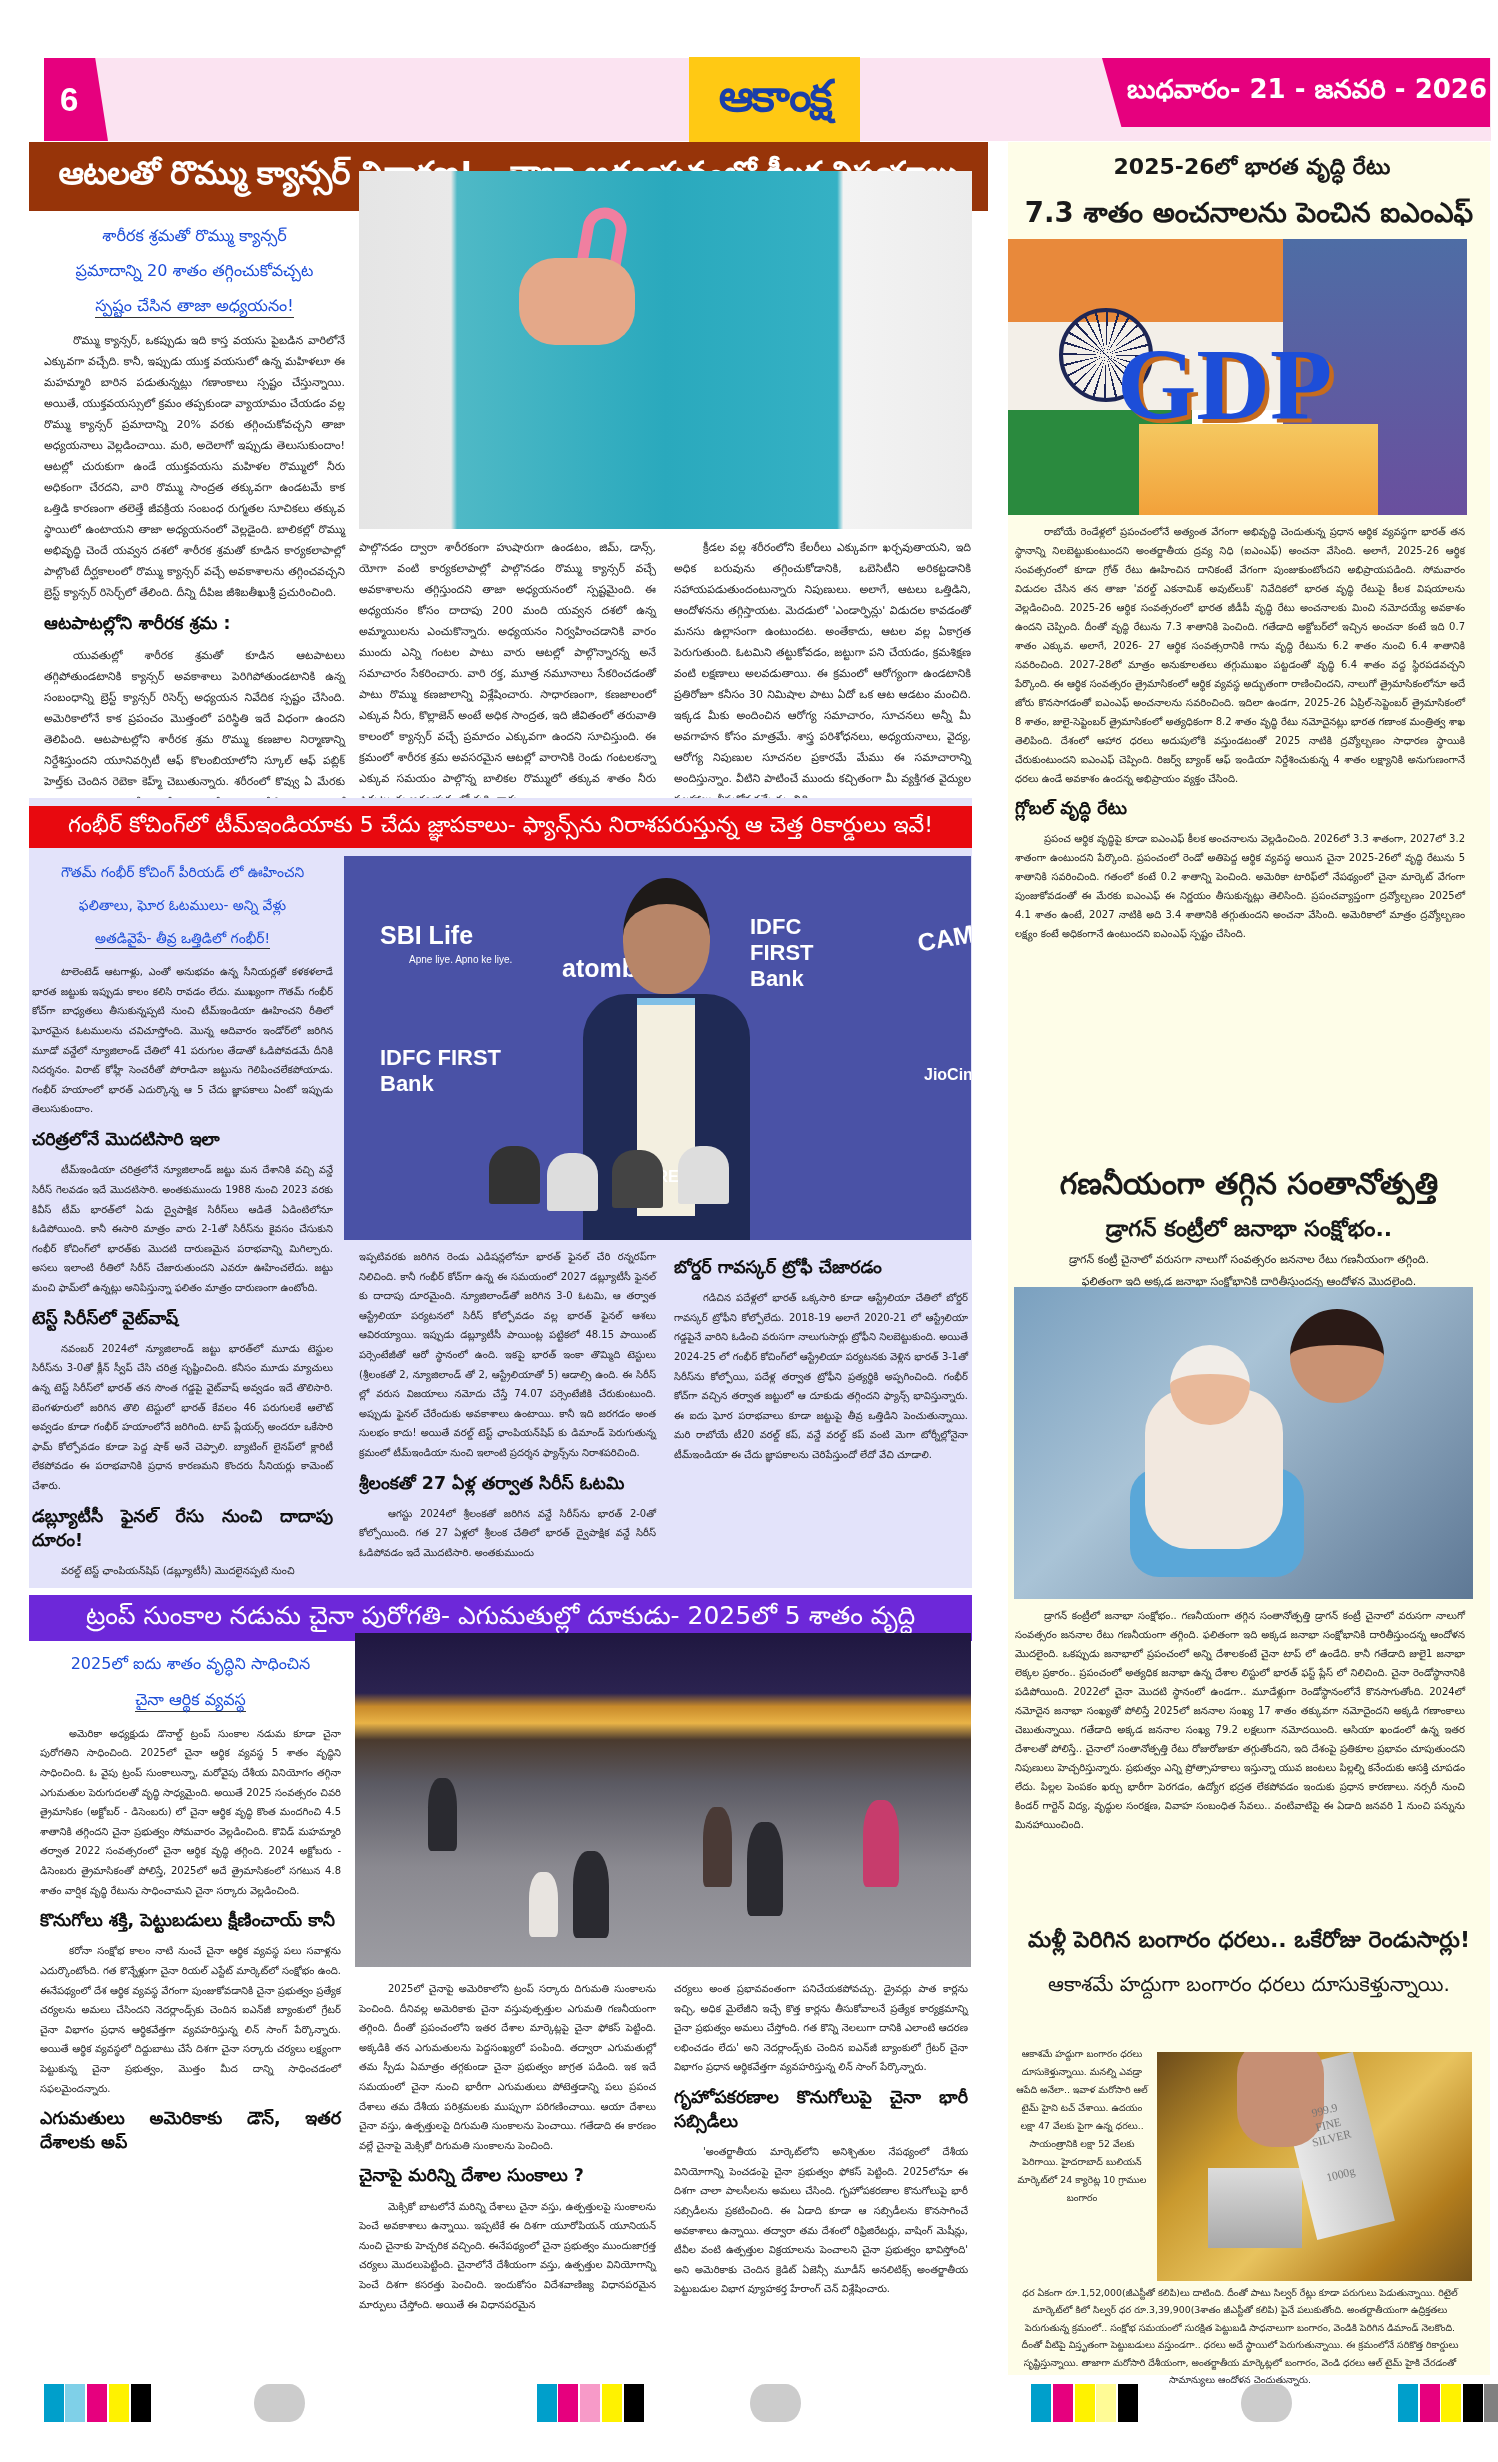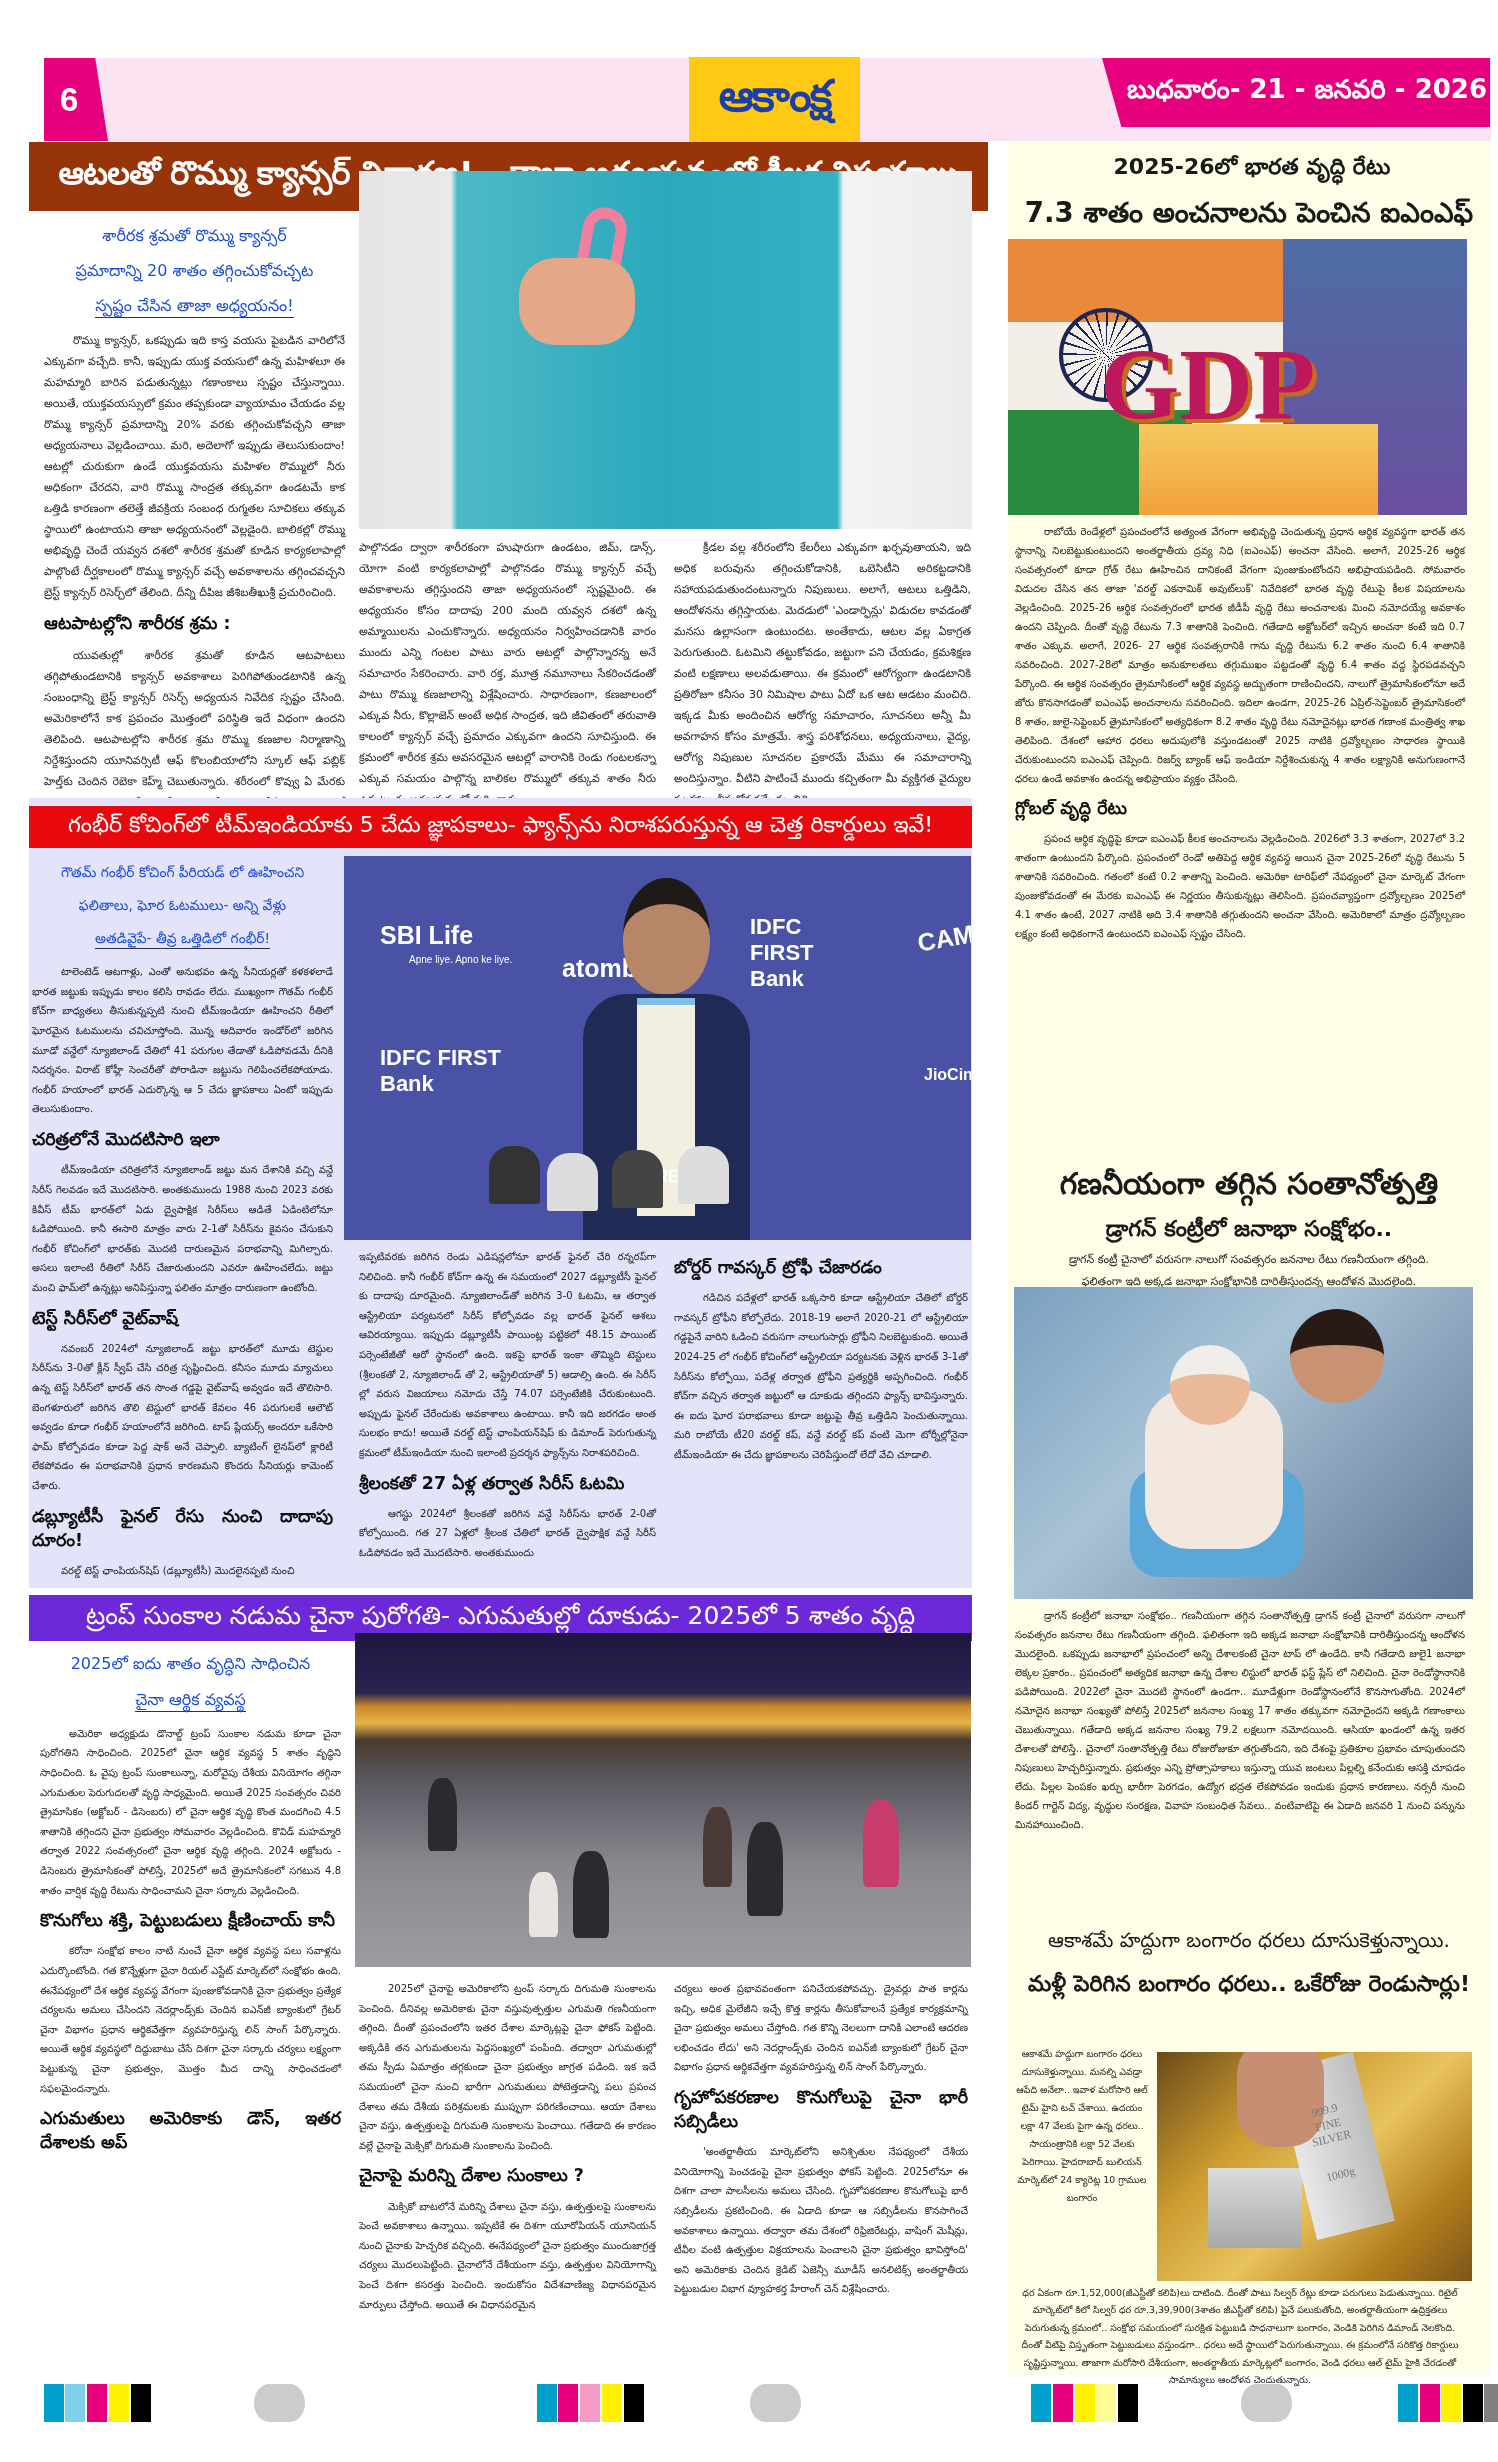--- a/index.html
+++ b/index.html
@@ -43,21 +43,21 @@
   .ribbon { position:absolute; left: 218px; top: 36px; width: 44px; height: 109px; border: 11.6px solid #f07fa0; border-radius: 22px 22px 2.9px 2.9px; transform: rotate(10deg); }
   .hand { position:absolute; left: 160px; top: 87px; width: 116px; height: 87px; background:#e4a889; border-radius: 36px; }
 
   .img-gdp { left: 1008px; top: 239px; width: 459px; height: 276px; background: #fff; }
   .flag-o { position:absolute; left:0; top:0; width:65%; height:30%; background:#e8893b; }
   .flag-w { position:absolute; left:0; top:30%; width:65%; height:32%; background:#f3efe8; }
   .flag-g { position:absolute; left:0; top:62%; width:40%; height:38%; background:#2a8a3e; }
   .city { position:absolute; right:0; top:0; width:40%; height:100%; background: linear-gradient(180deg,#4e6da5,#6a4f9e); }
   .chakra { position:absolute; left:51px; top:69px; width:94px; height:94px; border-radius:50%; border:4.4px solid #1d2655;
     background: repeating-conic-gradient(#1d2655 0 3deg, transparent 3deg 15deg); }
-  .gdp-text { position:absolute; left:92px; top:87px; font: bold 102px "Liberation Serif", serif; color:#be185d; text-shadow: 4.4px 4.4px 0 #c56b1f; }
+  .gdp-text { position:absolute; left:109px; top:87px; font: bold 102px "Liberation Serif", serif; color:#1d4ed8; text-shadow: 4.4px 4.4px 0 #c56b1f; }
   .pedestal { position:absolute; left:131px; top:185px; width:239px; height:91px; background: linear-gradient(180deg,#f5c860,#f2a13a); }
 
   .img-gambhir { left: 344px; top: 856px; width: 627px; height: 384px; background: #4a52a6; }
   .sponsor { position:absolute; color:#fff; font: bold 25px "Liberation Sans", sans-serif; }
   .person { position:absolute; left: 239px; top: 22px; width: 167px; height: 363px; }
   .head { position:absolute; left: 40px; top: 0; width: 87px; height: 116px; background:#b78568; border-radius: 50% 50% 45% 45%; border-top: 26px solid #1e1a18; }
   .jacket { position:absolute; left: 0; top: 116px; width: 167px; height: 247px; background:#1f2a55; border-radius: 44px 44px 0 0; }
   .tshirt { position:absolute; left: 54px; top: 120px; width: 58px; height: 218px; background:#f3efe0; border-top: 7.3px solid #7fbfe6; }
   .mics { position:absolute; left: 145px; top: 290px; width: 290px; height: 58px; }
   .mic { position:absolute; width: 51px; height: 58px; background:#ddd; border-radius: 22px 22px 2.9px 2.9px; }
@@ -161,22 +161,22 @@
   <div class="baby-coat"></div>
   <div class="baby-face"></div>
   <div class="mom"></div>
 </div>
 
 <div class="abs body" style="left:1015px; top:1606px; width:450px; font-size:10px; line-height:19px;">
   <p>డ్రాగన్ కంట్రీలో జనాభా సంక్షోభం.. గణనీయంగా తగ్గిన సంతానోత్పత్తి డ్రాగన్ కంట్రీ చైనాలో వరుసగా నాలుగో సంవత్సరం జననాల రేటు గణనీయంగా తగ్గింది. ఫలితంగా ఇది అక్కడ జనాభా సంక్షోభానికి దారితీస్తుందన్న ఆందోళన మొదలైంది. ఒకప్పుడు జనాభాలో ప్రపంచంలో అన్ని దేశాలకంటే చైనా టాప్ లో ఉండేది. కానీ గతేడాది జులై1 జనాభా లెక్కల ప్రకారం.. ప్రపంచంలో అత్యధిక జనాభా ఉన్న దేశాల లిస్టులో భారత్ ఫస్ట్ ప్లేస్ లో నిలిచింది. చైనా రెండోస్థానానికి పడిపోయింది. 2022లో చైనా మొదటి స్థానంలో ఉండగా.. మూడేళ్లుగా రెండోస్థానంలోనే కొనసాగుతోంది. 2024లో నమోదైన జనాభా సంఖ్యతో పోలిస్తే 2025లో జననాల సంఖ్య 17 శాతం తక్కువగా నమోదైందని అక్కడి గణాంకాలు చెబుతున్నాయి. గతేడాది అక్కడ జననాల సంఖ్య 79.2 లక్షలుగా నమోదయింది. ఆసియా ఖండంలో ఉన్న ఇతర దేశాలతో పోలిస్తే.. చైనాలో సంతానోత్పత్తి రేటు రోజురోజుకూ తగ్గుతోందని, ఇది దేశంపై ప్రతికూల ప్రభావం చూపుతుందని నిపుణులు హెచ్చరిస్తున్నారు. ప్రభుత్వం ఎన్ని ప్రోత్సాహకాలు ఇస్తున్నా యువ జంటలు పిల్లల్ని కనేందుకు ఆసక్తి చూపడం లేదు. పిల్లల పెంపకం ఖర్చు భారీగా పెరగడం, ఉద్యోగ భద్రత లేకపోవడం ఇందుకు ప్రధాన కారణాలు. నర్సరీ నుంచి కిండర్ గార్టెన్ విద్య, వృద్ధుల సంరక్షణ, వివాహ సంబంధిత సేవలు.. వంటివాటిపై ఈ ఏడాది జనవరి 1 నుంచి పన్నును మినహాయించింది.</p>
 </div>
 
 <div class="abs" style="left:1008px; top:1918px; width:482px; text-align:center;">
+  <div style="font: bold 22px 'DejaVu Sans', sans-serif; line-height:44px;">మళ్లీ పెరిగిన బంగారం ధరలు.. ఒకేరోజు రెండుసార్లు!</div>
   <div style="font-size:20px; line-height:44px;">ఆకాశమే హద్దుగా బంగారం ధరలు దూసుకెళ్తున్నాయి.</div>
-  <div style="font: bold 22px 'DejaVu Sans', sans-serif; line-height:44px;">మళ్లీ పెరిగిన బంగారం ధరలు.. ఒకేరోజు రెండుసార్లు!</div>
 </div>
 
 <div class="abs body" style="left:1015px; top:2045px; width:134px; text-align:center; font-size:9.4px; line-height:18px;">ఆకాశమే హద్దుగా బంగారం ధరలు దూసుకెళ్తున్నాయి. మనల్ని ఎవడ్రా ఆపేది అనేలా.. ఇవాళ మరోసారి ఆల్ టైమ్ హైని టచ్ చేశాయి. ఉదయం లక్షా 47 వేలకు పైగా ఉన్న ధరలు.. సాయంత్రానికి లక్షా 52 వేలకు పెరిగాయి. హైదరాబాద్ బులియన్ మార్కెట్‌లో 24 క్యారెట్ల 10 గ్రాముల బంగారం</div>
 
 <div class="abs img img-gold">
   <div class="bar-silver2"></div>
   <div class="bar-silver"></div>
   <div class="finger"></div>
   <div class="silver-label">
     <div>999.9</div>

